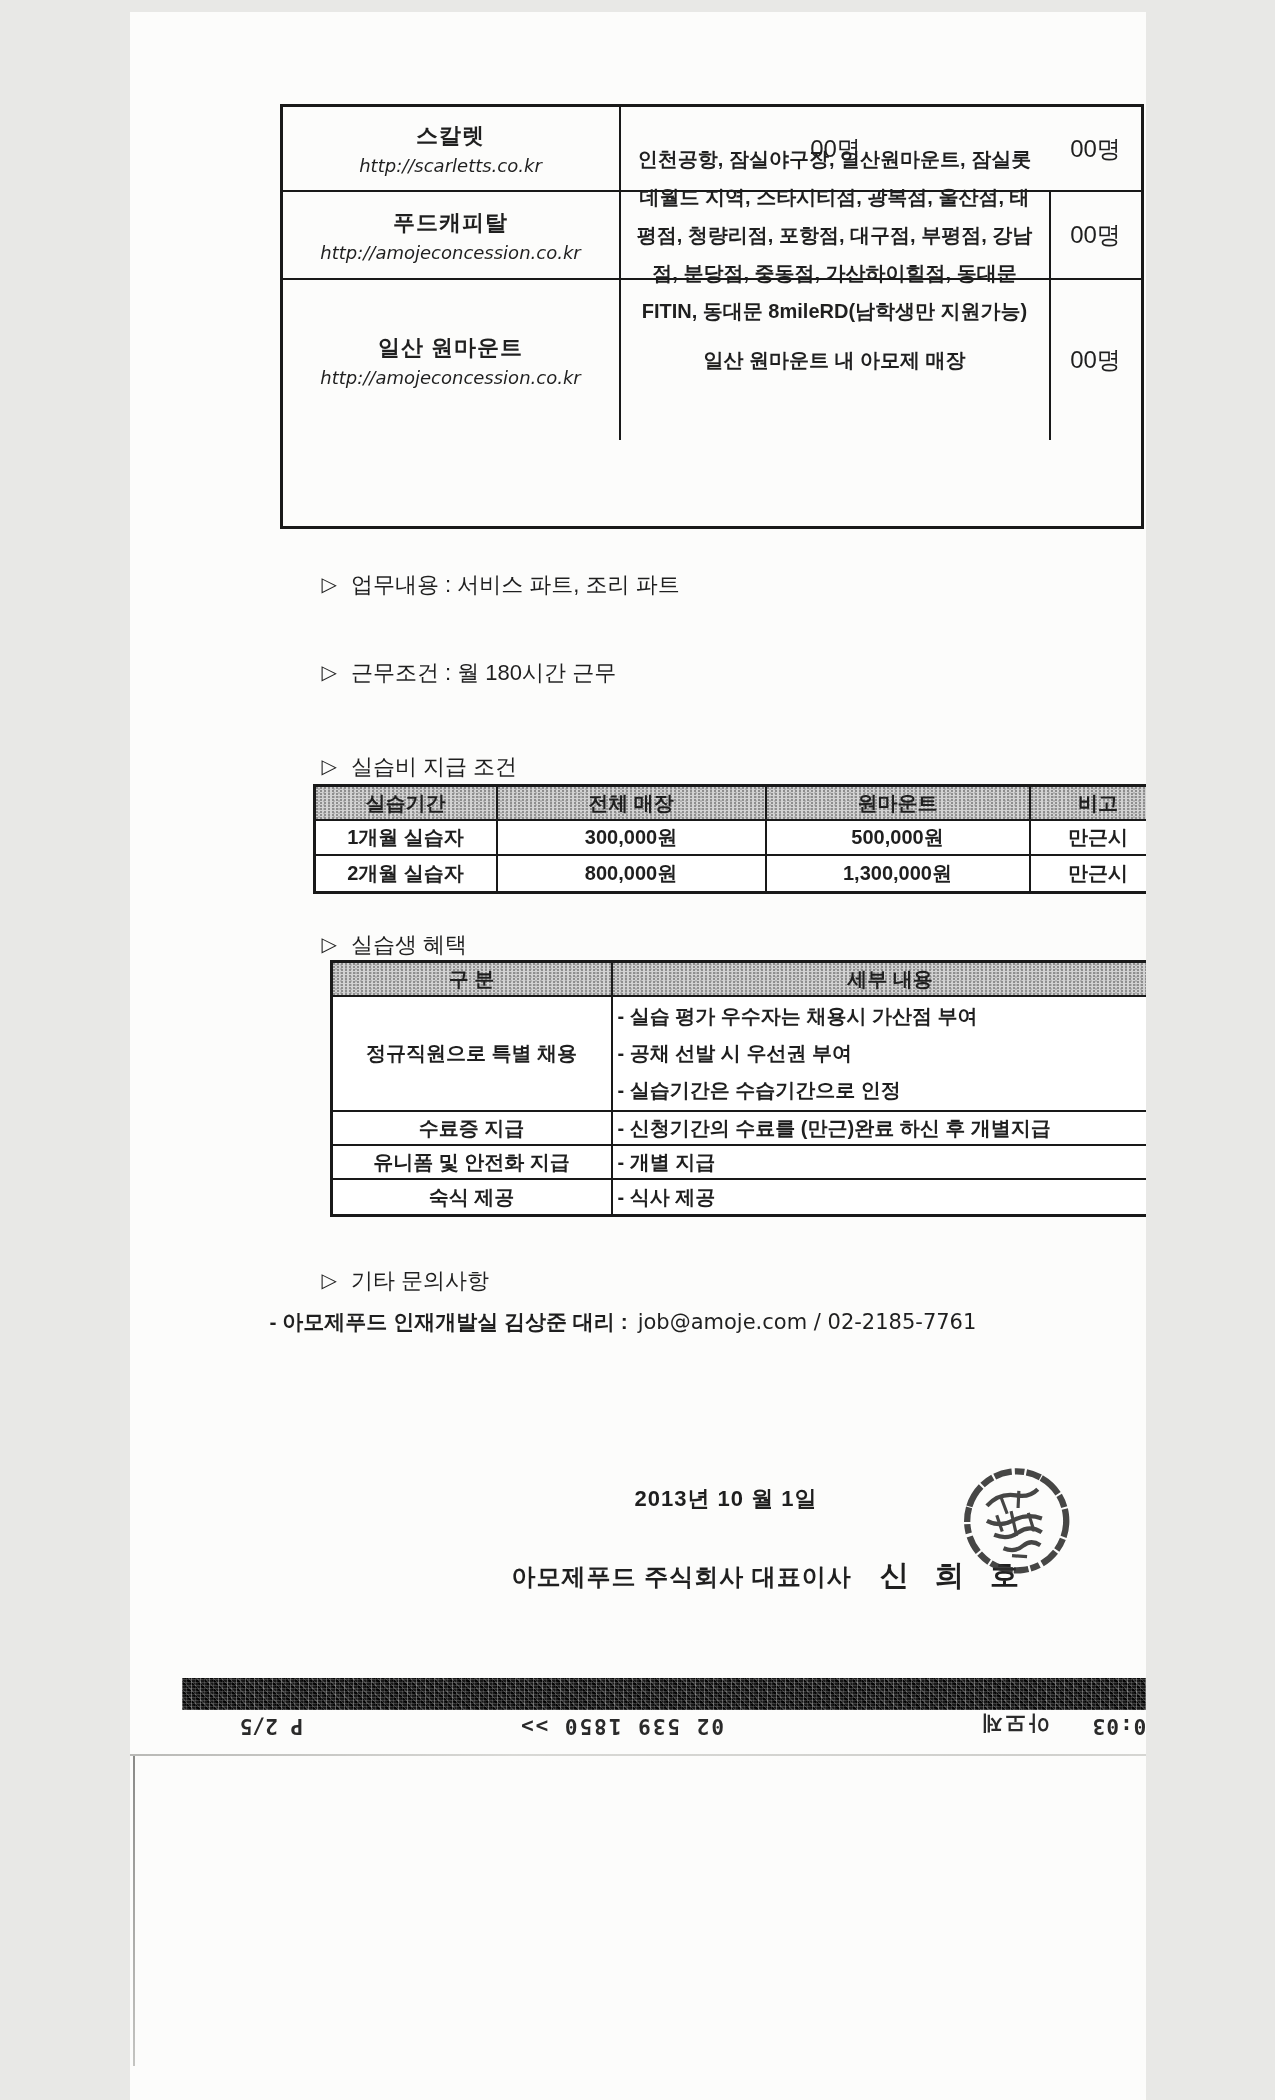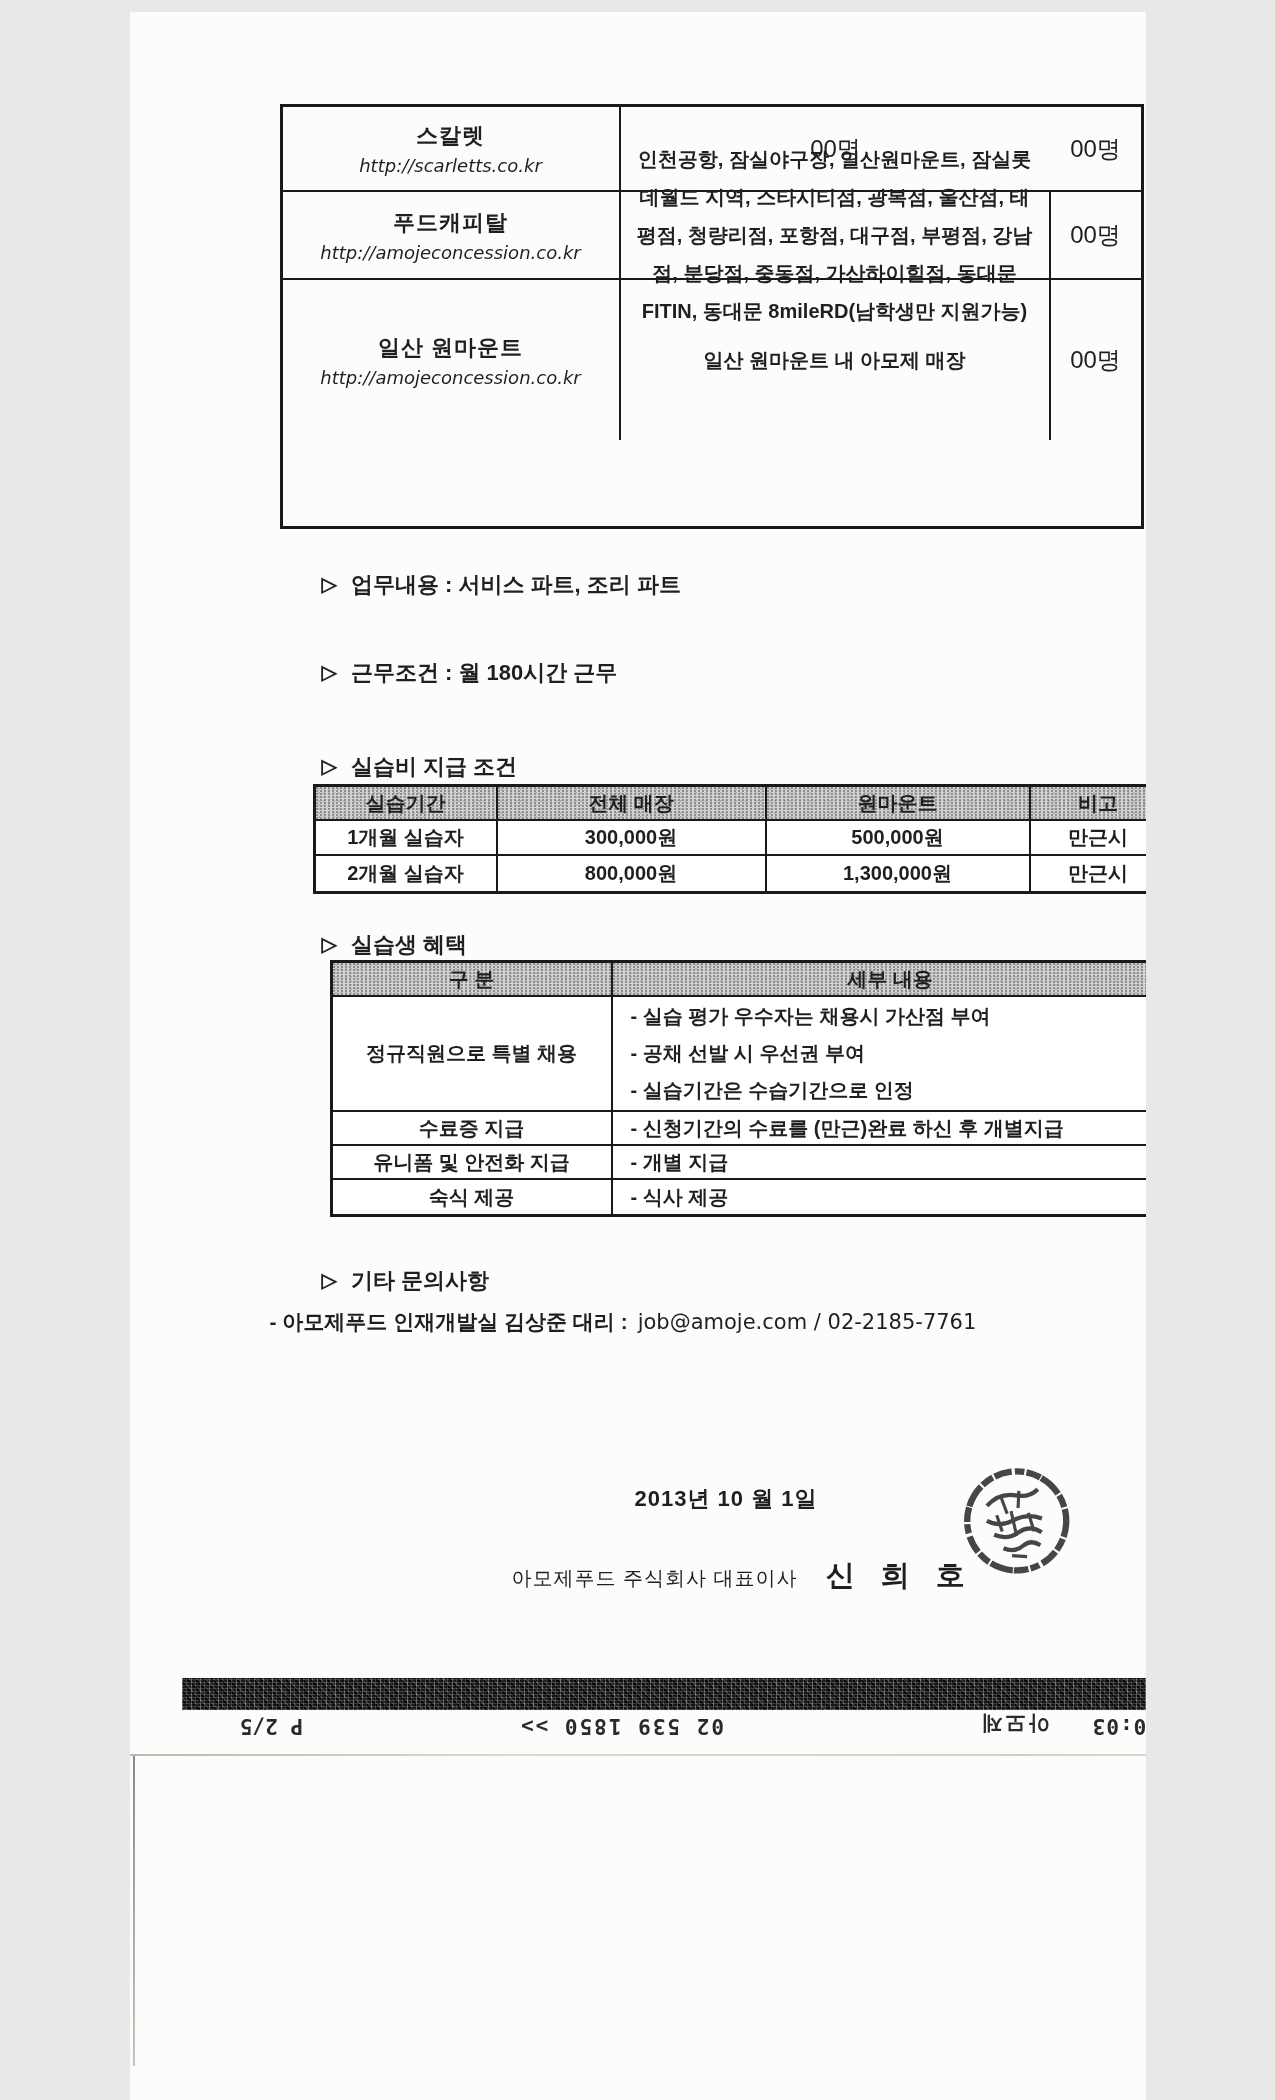--- a/index.html
+++ b/index.html
@@ -20,21 +20,21 @@
     display:flex; flex-direction:column; align-items:center; justify-content:center;
     text-align:center;
   }
   .bcell.last-col { border-right:none; }
   .bcell.last-row { border-bottom:none; }
   .brand-name { font-size:22px; font-weight:bold; letter-spacing:1px; }
   .brand-url  { font-size:18px; font-style:italic; font-family:"DejaVu Sans", sans-serif; margin-top:4px; }
   .loc-text   { font-size:20px; font-weight:bold; line-height:32px; padding:0 12px; }
   .count-text { font-size:24px; font-weight:normal; }
   
-  .bullet-line { position:absolute; font-size:22px; font-weight:bold; white-space:nowrap;padding-left:40px; }
+  .bullet-line { position:absolute; font-size:22px; font-weight:normal; white-space:nowrap;padding-left:40px; }
   .bullet-glyph { display:inline-block; margin-right:14px; font-size:20px; transform:translateY(-1px); }
   
   .ptable {
     position:absolute; left:183px; top:772px;
     display:grid; grid-template-columns:182px 269px 264px 115px;
     grid-template-rows:34px 35px 35px;
     border:3px solid #191919; background:#fff;
   }
   .pcell {
     border-right:2px solid #191919; border-bottom:2px solid #191919;
@@ -58,31 +58,31 @@
     grid-template-rows:34px 115px 34px 34px 34px;
     border:3px solid #191919; background:#fff;
   }
   .hcell {
     border-right:2px solid #191919; border-bottom:2px solid #191919;
     display:flex; align-items:center; justify-content:center;
     font-size:20px; font-weight:bold; text-align:center;
   }
   .hcell.details {
     flex-direction:column; align-items:flex-start; justify-content:center;
-    padding-left:18px; text-align:left; border-right:none;
+    padding-left:5px; text-align:left; border-right:none;
   }
   .hcell.last-row { border-bottom:none; }
   .detail-line { line-height:37px; white-space:nowrap; }
   
   .contact-line { position:absolute; left:140px; top:1296px; font-size:21px; font-weight:bold; white-space:nowrap; }
   .contact-line .email { font-weight:normal; font-family:"DejaVu Sans", sans-serif; margin-left:10px; }
   
   .date-line { position:absolute; left:505px; top:1472px; font-size:22px; font-weight:bold; letter-spacing:1px; white-space:nowrap; }
   .company-line { position:absolute; left:382px; top:1544px; display:flex; align-items:baseline; white-space:nowrap; }
-  .company-text { font-size:20px; font-weight:normal; letter-spacing:1px; }
+  .company-text { font-size:24px; font-weight:bold; letter-spacing:1px; }
   .ceo-name { font-size:29px; font-weight:bold; letter-spacing:9px; margin-left:28px; }
   .seal { position:absolute; left:828px; top:1452px; width:118px; height:118px; opacity:.88; transform:rotate(-8deg); }
   
   .page-num { position:absolute; left:1086px; top:1610px; font-size:22px; font-weight:bold; letter-spacing:2px; }
   .noise-strip {
     position:absolute; left:52px; top:1666px; width:1136px; height:32px;
     background-color:#181818;
     background-image:
       repeating-linear-gradient(90deg, rgba(255,255,255,.30) 0 1px, transparent 1px 4px, rgba(255,255,255,.14) 4px 5px, transparent 5px 9px),
       repeating-linear-gradient(0deg, rgba(255,255,255,.16) 0 1px, transparent 1px 3px),

